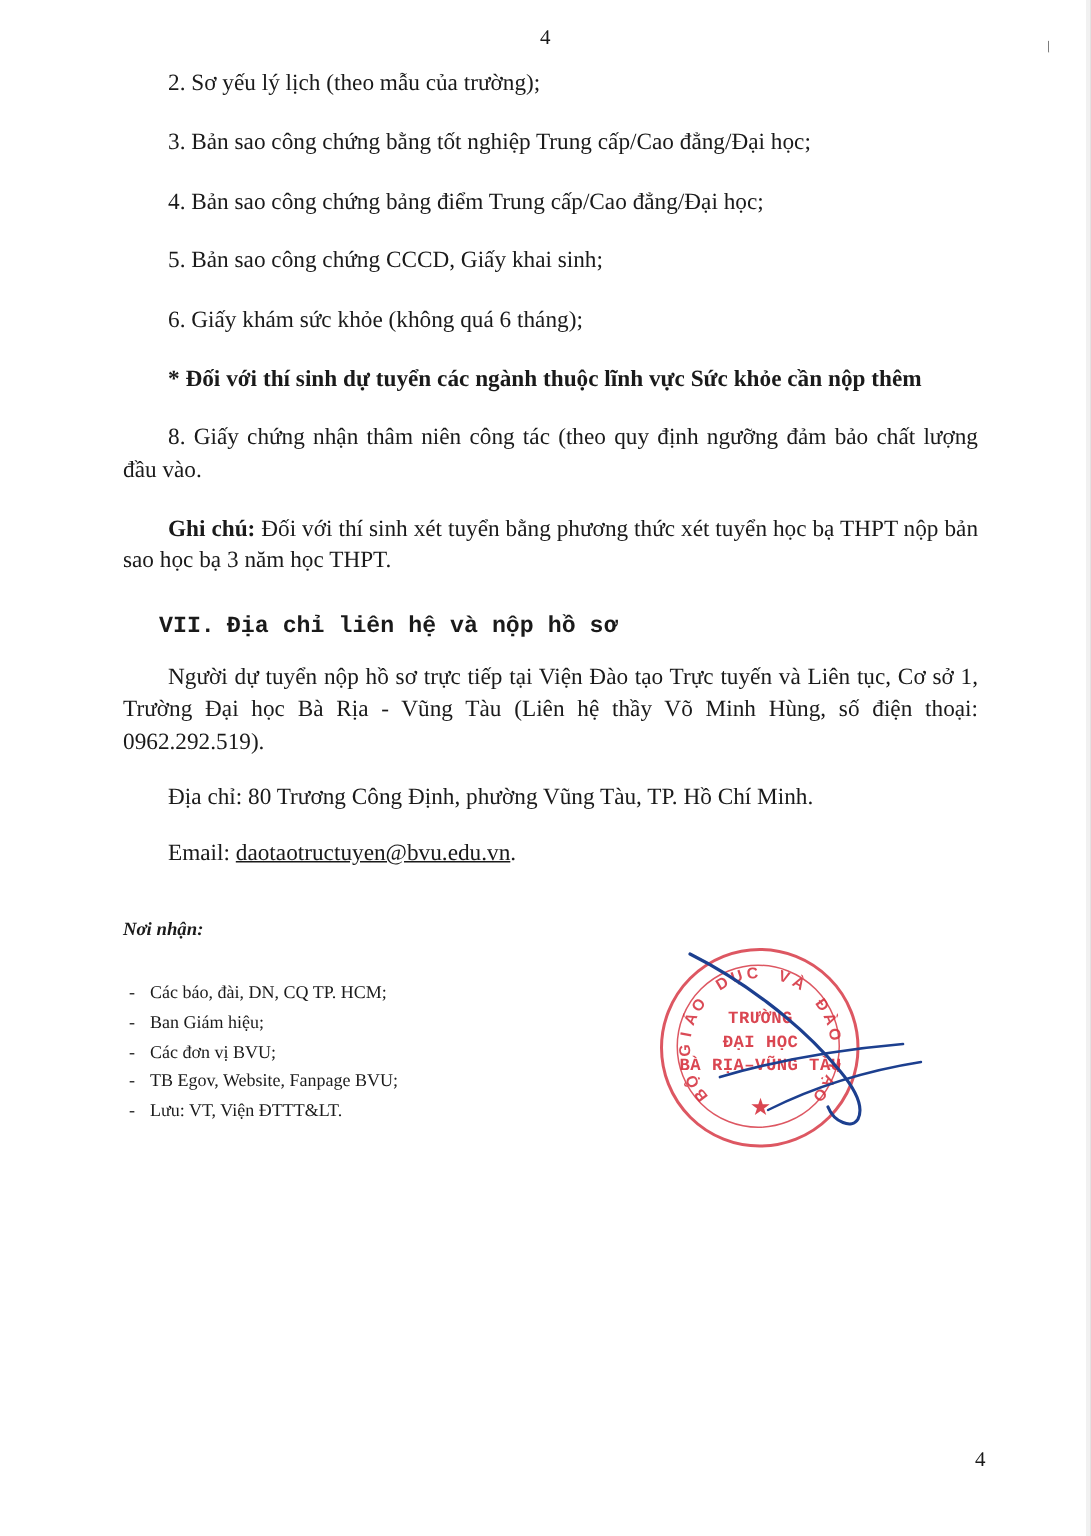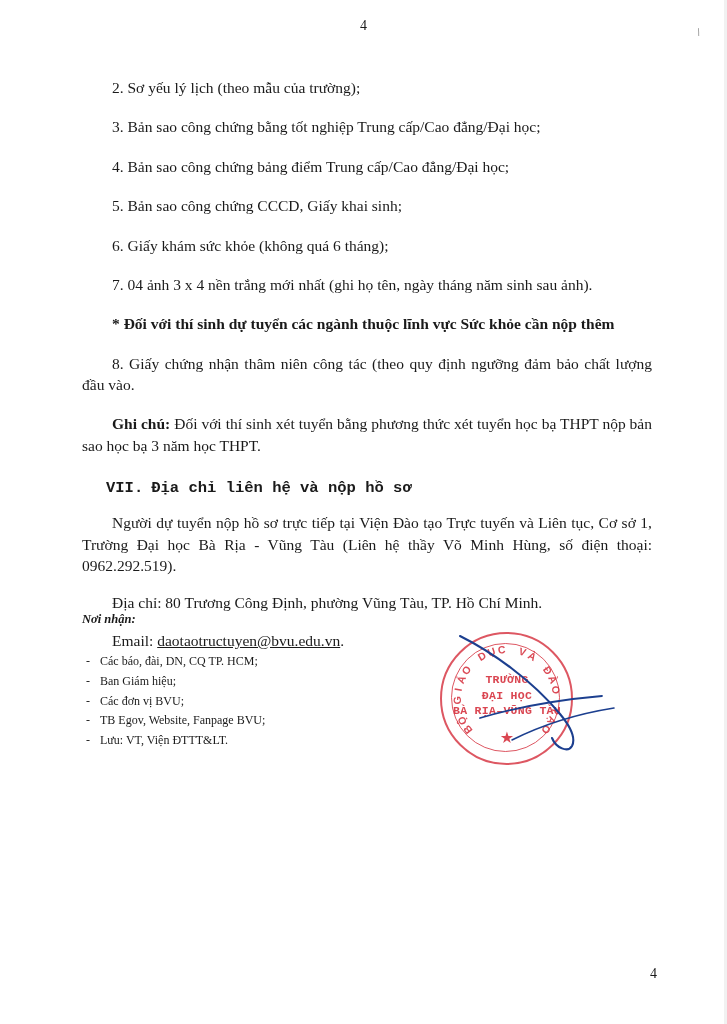--- a/index.html
+++ b/index.html
@@ -38,21 +38,21 @@
     line-height: 1.1;
   }
   .corner-mark .tick {
     display: block;
     transform: rotate(18deg);
     color: #555;
   }
   .body {
     position: absolute;
     left: 82px;
-    top: 68px;
+    top: 36px;
     width: 570px;
   }
   p.para {
     margin: 0 0 0 0;
     padding: 9px 0 9px 0;
     font-size: 15.5px;
     line-height: 1.38;
     text-align: justify;
   }
   p.indent {
@@ -229,21 +229,20 @@
     <span class="tick">\</span>
   </div>
 
   <div class="body">
 
     <p class="para indent">2. Sơ yếu lý lịch (theo mẫu của trường);</p>
     <p class="para indent">3. Bản sao công chứng bằng tốt nghiệp Trung cấp/Cao đẳng/Đại học;</p>
     <p class="para indent">4. Bản sao công chứng bảng điểm Trung cấp/Cao đẳng/Đại học;</p>
     <p class="para indent">5. Bản sao công chứng CCCD, Giấy khai sinh;</p>
     <p class="para indent">6. Giấy khám sức khỏe (không quá 6 tháng);</p>
-    <p class="para indent">7. 04 ảnh 3 x 4 nền trắng mới nhất (ghi họ tên, ngày tháng năm sinh sau ảnh).</p>
 
     <p class="para indent b">* Đối với thí sinh dự tuyển các ngành thuộc lĩnh vực Sức khỏe cần nộp thêm</p>
 
     <p class="para indent">8. Giấy chứng nhận thâm niên công tác (theo quy định ngưỡng đảm bảo chất lượng đầu vào.</p>
 
     <p class="para indent">
       <span class="b">Ghi chú:</span><span> Đối với thí sinh xét tuyển bằng phương thức xét tuyển học bạ THPT nộp bản sao học bạ 3 năm học THPT.</span>
     </p>
 
     <p class="section-head">

